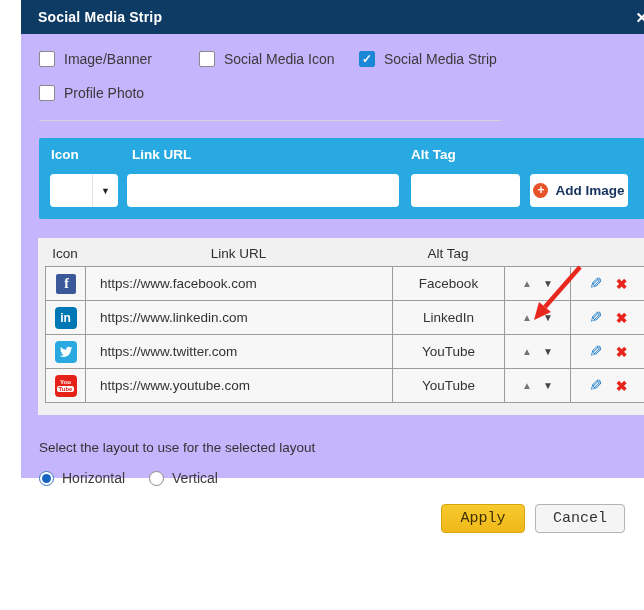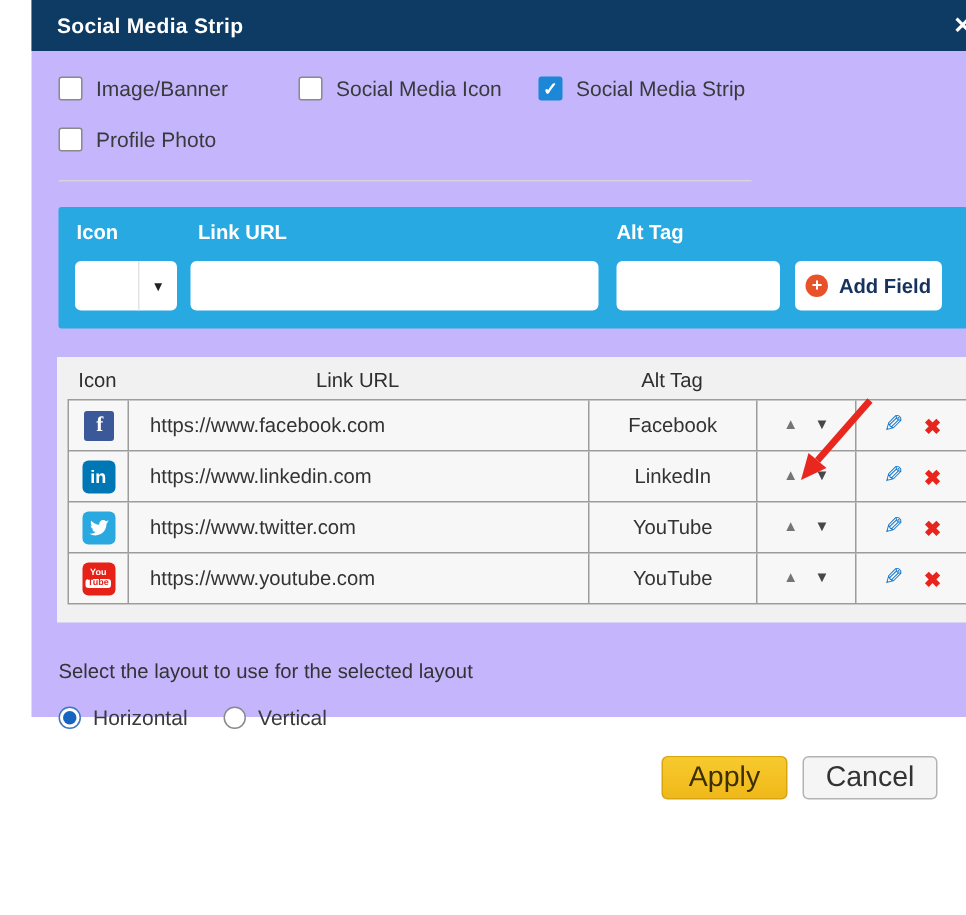--- a/index.html
+++ b/index.html
@@ -120,22 +120,22 @@
   .radio-circle {
     width: 15px; height: 15px; border-radius: 50%; border: 1px solid #8a8a8a;
     background: #fff; margin-right: 8px; display: flex; align-items: center; justify-content: center;
   }
   .radio-circle.selected { border-color: #3a77c2; }
   .radio-dot { width: 9px; height: 9px; border-radius: 50%; background: #1565c0; }
   .radio-label { font-size: 14px; color: #3a3a3a; }
 
   
   .footer { display: flex; justify-content: flex-end; gap: 10px; padding-right: 22px; margin-top: 18px; }
-  .btn { height: 29px; border-radius: 4px; font-size: 19px; cursor: pointer;
-         font-family: Liberation Sans, sans-serif; }
+  .btn { height: 29px; border-radius: 4px; font-size: 15px; cursor: pointer;
+         font-family: Liberation Mono, monospace; }
   .btn-apply {
     width: 84px; background: linear-gradient(#f7ca2e, #f0b81a);
     border: 1px solid #d8a50f; color: #3c3000; 
   }
   .btn-cancel { width: 90px; background: #f5f5f5; border: 1px solid #b3b3b3; color: #333; }
 
   
   .annot { position: absolute; left: 0; top: 0; width: 644px; height: 610px;
            pointer-events: none; z-index: 5; }
 </style>
@@ -181,21 +181,21 @@
       <span class="panel-label pl-alt">Alt Tag</span>
 
       <div class="panel-field icon-select">
         <span class="sel-val"></span>
         <span class="sel-caret">▼</span>
       </div>
       <input class="panel-field url-input" type="text" value="" style="">
       <input class="panel-field alt-input" type="text" value="" style="">
       <button class="panel-field add-btn">
         <span class="plus-circle">+</span>
-        <span class="add-label">Add Field</span>
+        <span class="add-label">Add Image</span>
       </button>
     </div>
 
     <div class="tbl-wrap">
       <div class="tbl">
         <div class="thead">
           <span class="th">Icon</span>
           <span class="th">Link URL</span>
           <span class="th">Alt Tag</span>
           <span class="th"></span>

